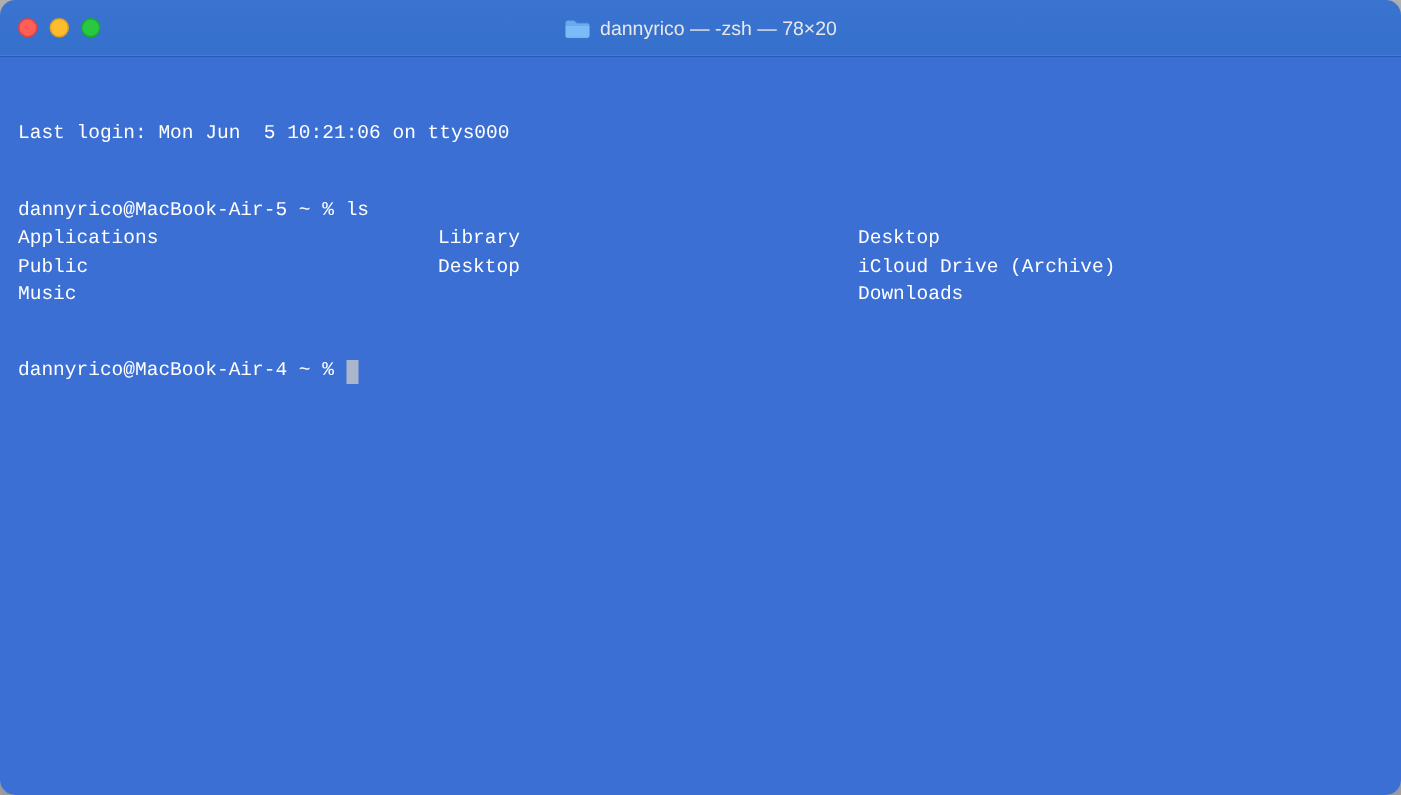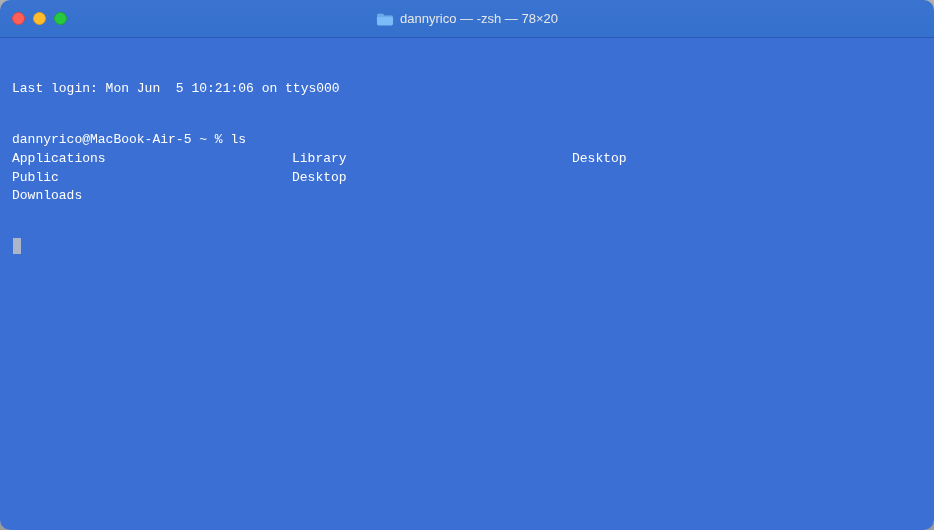--- a/index.html
+++ b/index.html
@@ -146,21 +146,23 @@
     </div>
     <div class="terminal-line">
       <span>dannyrico@MacBook-Air-5 ~ % ls</span>
     </div>
     <div class="ls-grid">
       <span class="ls-item">Applications</span>
       <span class="ls-item">Library</span>
       <span class="ls-item">Desktop</span>
       <span class="ls-item">Public</span>
       <span class="ls-item">Desktop</span>
+      <span class="ls-item">iCloud Drive (Archive)</span>
+      <span class="ls-item">Music</span>
       <span class="ls-item"></span>
       <span class="ls-item">Downloads</span>
       <span class="ls-item"></span>
     </div>
     <div class="terminal-line">
-      <span class="cursor"></span>
+      <span>dannyrico@MacBook-Air-4 ~ % </span><span class="cursor"></span>
     </div>
   </div>
 </div>
 
 </body></html>

